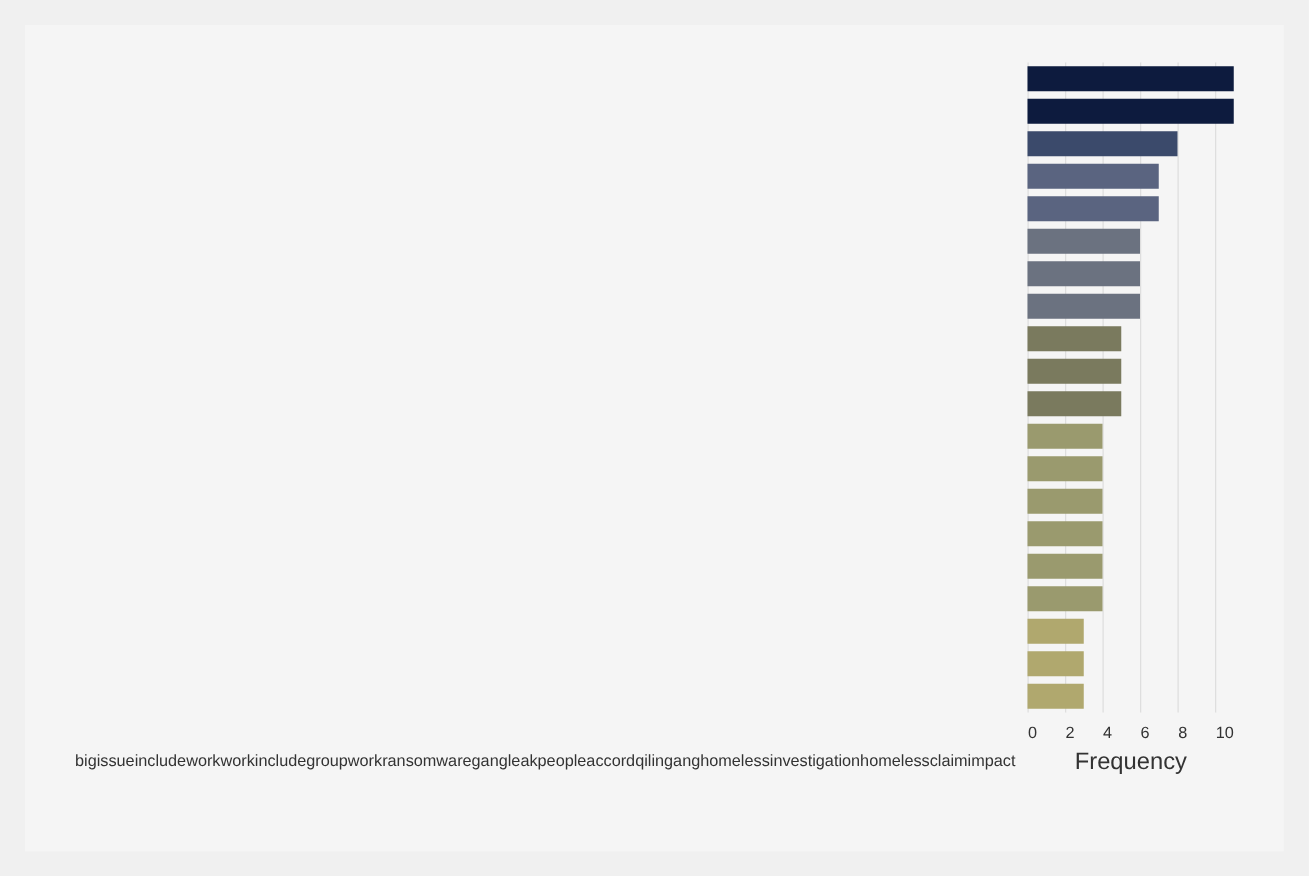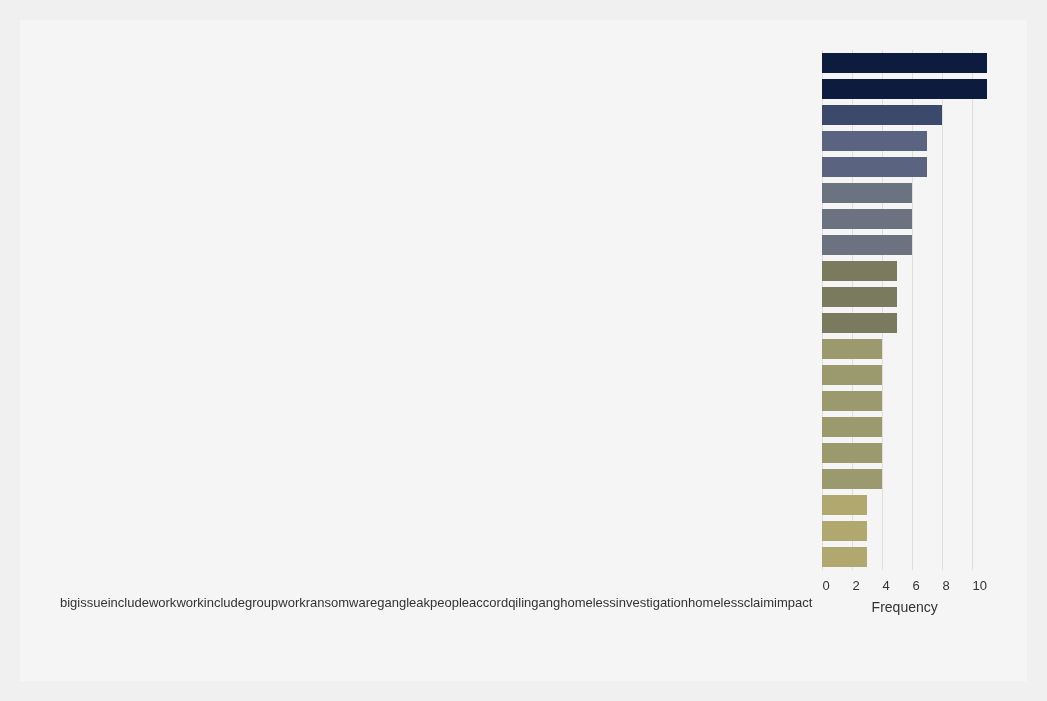--- a/index.html
+++ b/index.html
@@ -85,21 +85,21 @@
       padding-left: 0;
       margin-top: 8px;
     }
     .x-tick {
       font-size: 13px;
       color: #333;
       text-align: center;
     }
     .x-label {
       text-align: center;
-      font-size: 14px;
+      font-size: 19px;
       color: #333;
       margin-top: 6px;
     }
     .bars-wrapper {
       position: relative;
     }
   </style>
 </head>
 <body>
 

